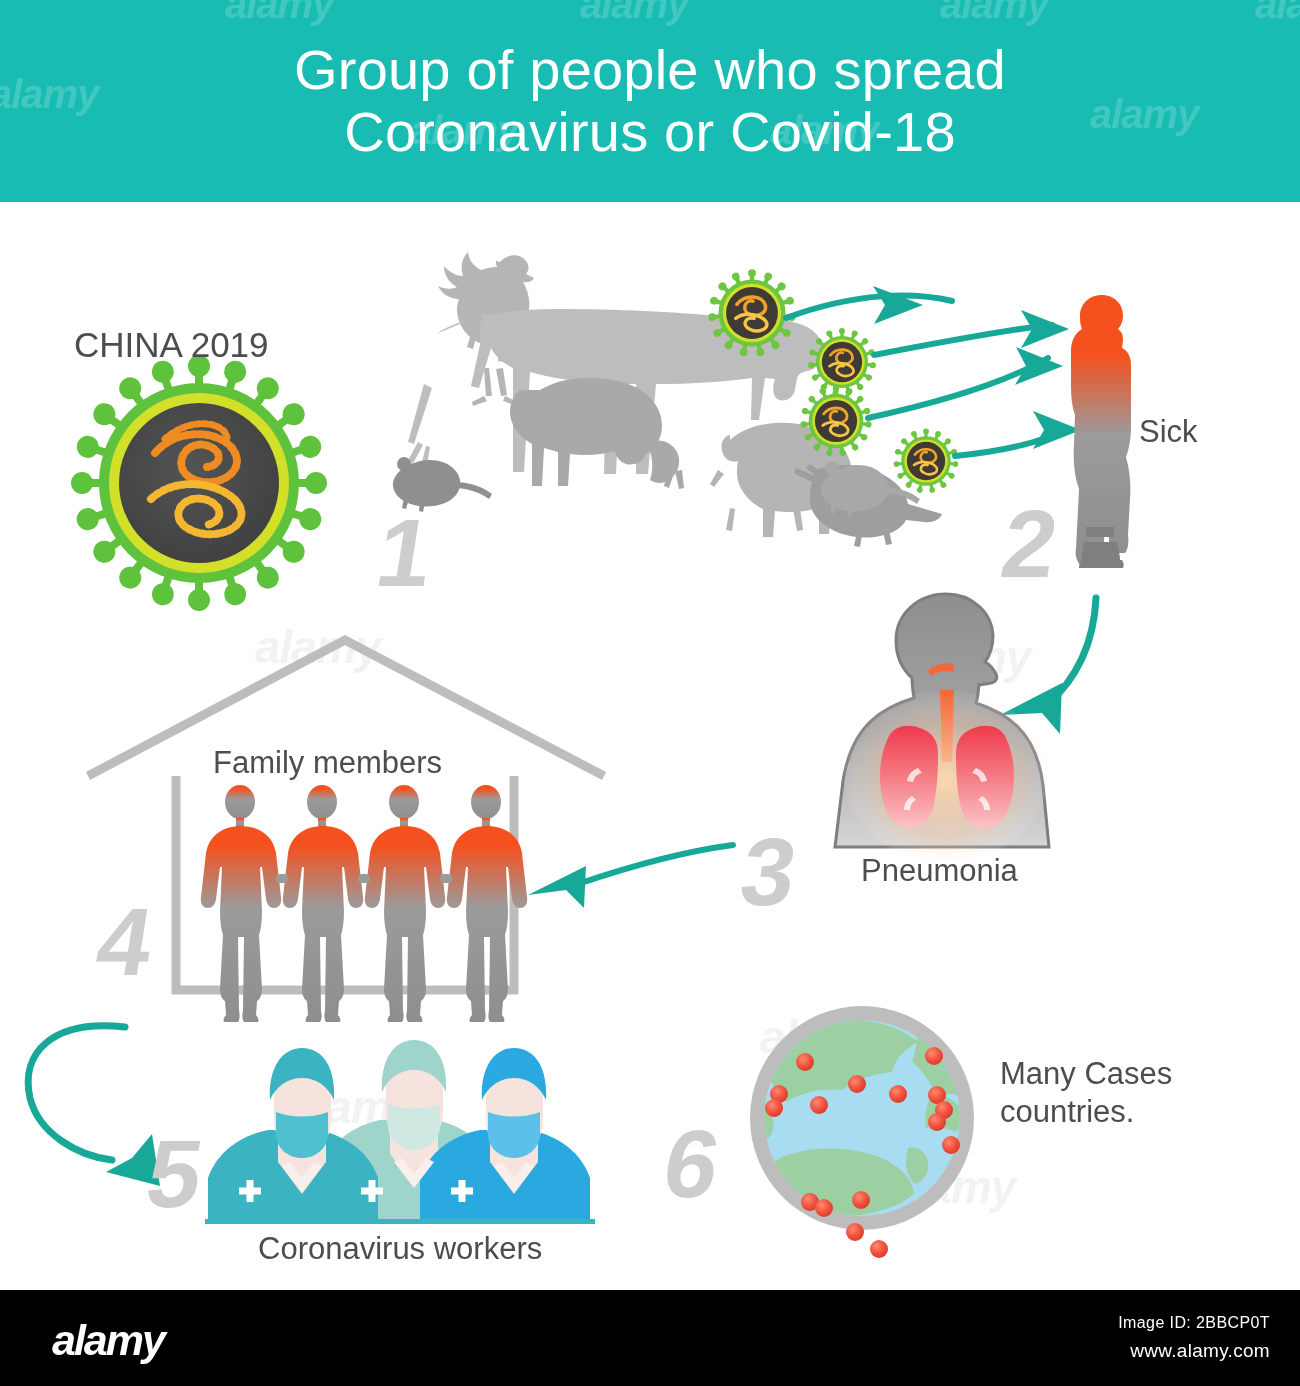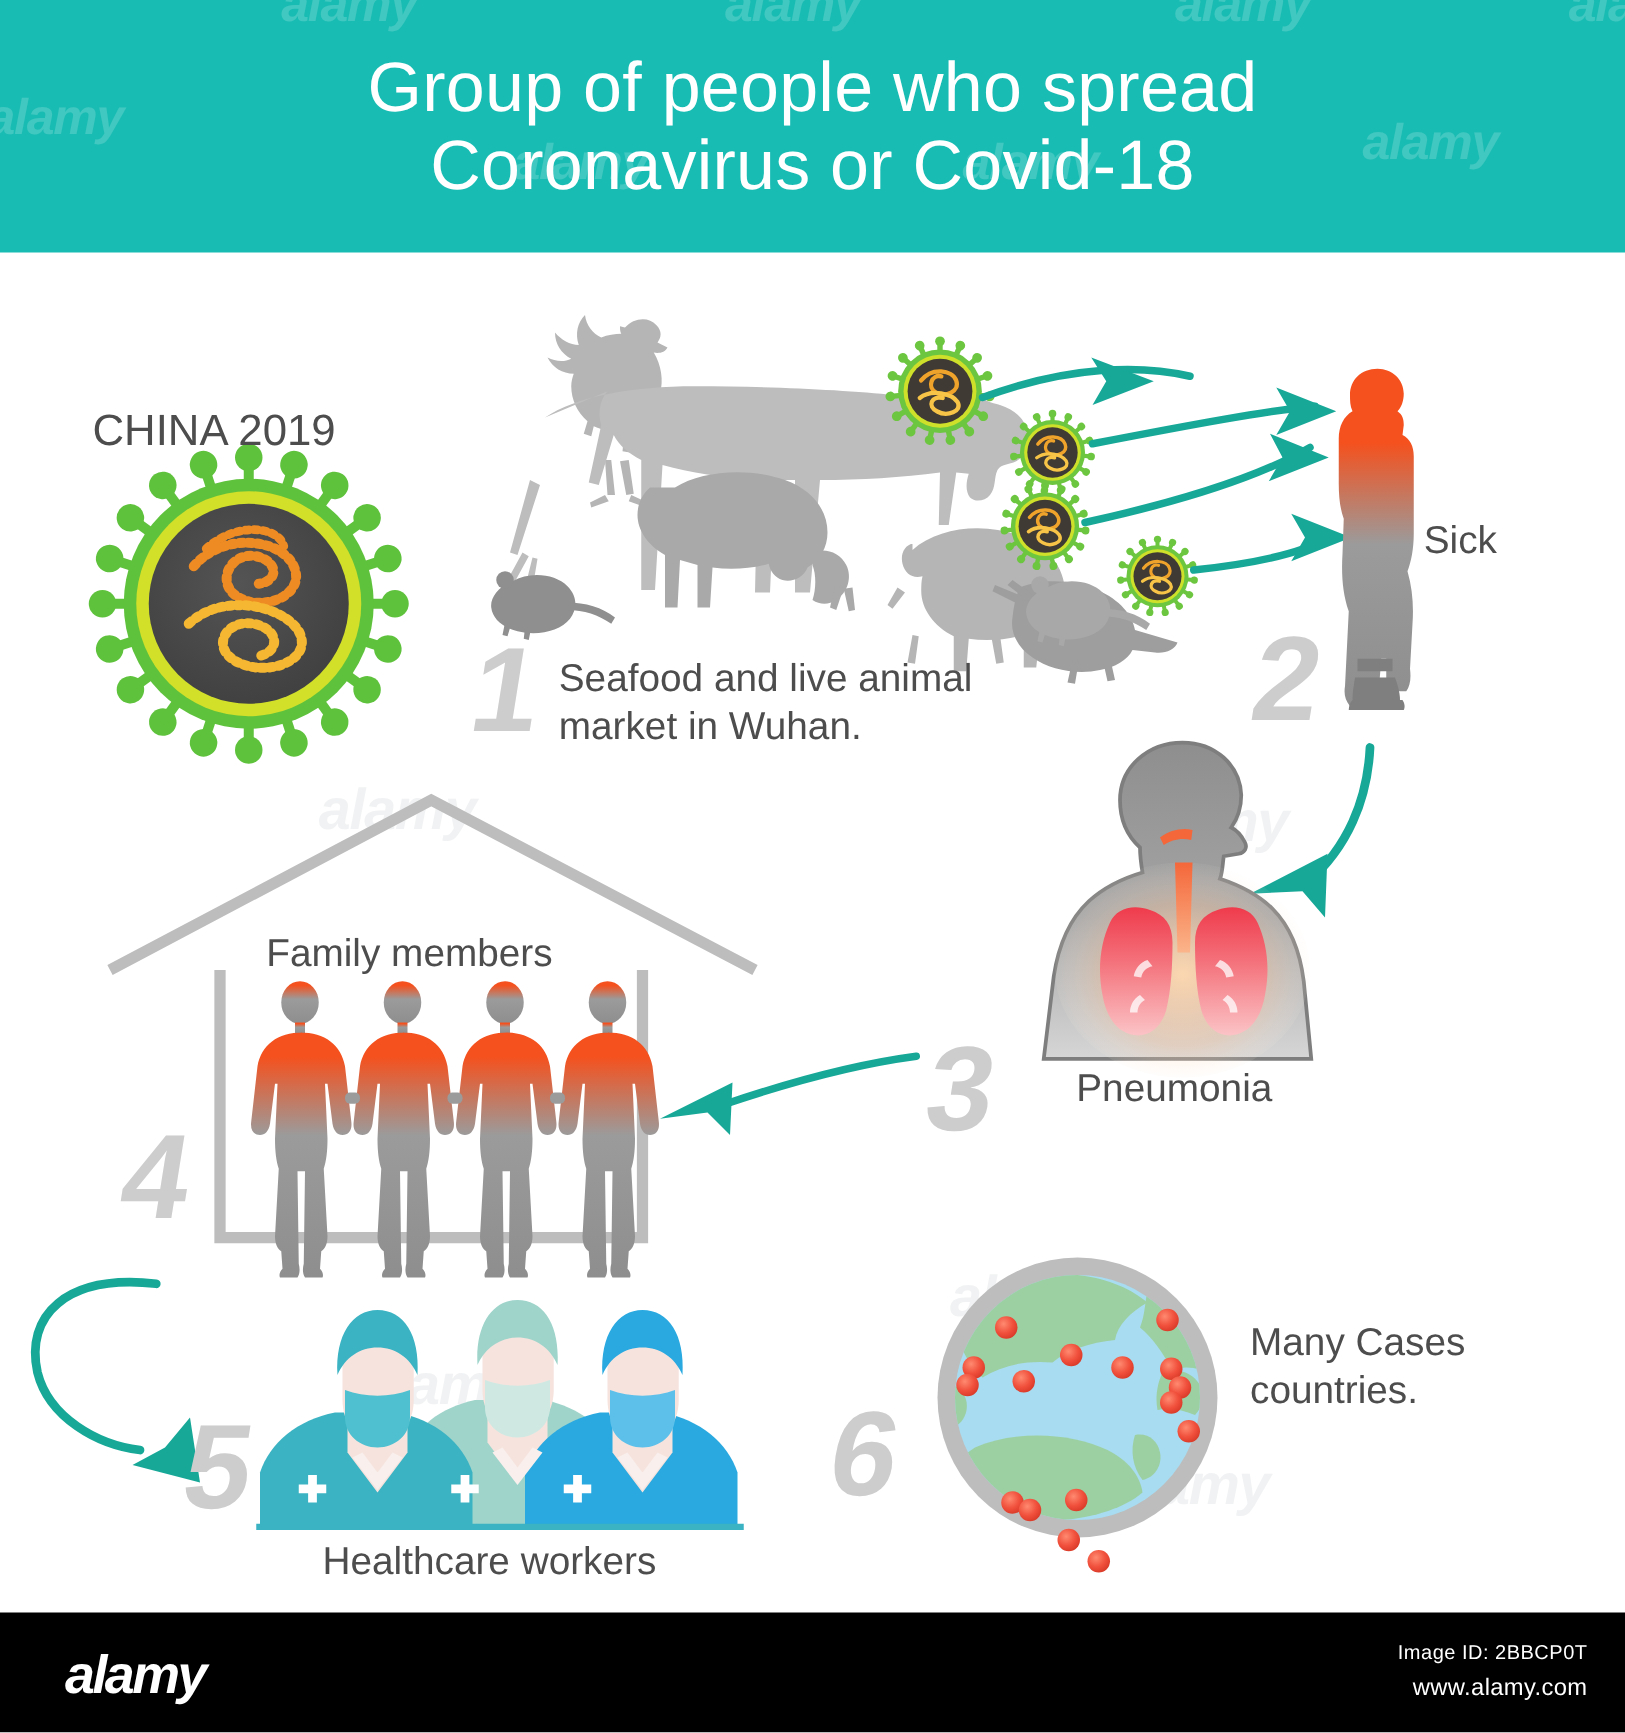--- a/index.html
+++ b/index.html
@@ -576,21 +576,21 @@
       <path d="M488,1112 c16,6 36,6 52,0 l0,22 c0,14 -12,24 -26,24
                c-14,0 -26,-10 -26,-24 z" fill="#5cc0ea"></path>
       <path d="M502,1162 l12,16 l12,-16 l8,4 l-20,26 l-20,-26 z" fill="#f9efec"></path>
       <path d="M462,1180 l0,22 m-11,-11 l22,0" stroke="#ffffff" stroke-width="7"></path>
     </g>
 
     <path d="M372,1180 l0,22 m-11,-11 l22,0" stroke="#ffffff" stroke-width="7"></path>
     <path d="M402,1158 l12,16 l12,-16 l8,4 l-20,26 l-20,-26 z" fill="#f9efec"></path>
     <rect x="205" y="1219" width="390" height="5" fill="#3bb3c3"></rect>
   </svg>
-  <div class="txt label" style="left:258px; top:1231px;">Healthcare workers</div>
+  <div class="txt label" style="left:258px; top:1231px;">Coronavirus workers</div>
 
   <svg class="layer" width="1300" height="1386" viewBox="0 0 1300 1386">
     <defs>
       <clipPath id="globeClip">
           <circle cx="862" cy="1118" r="98"></circle>
         </clipPath>
       <radialGradient id="dotG" cx="38%" cy="34%" r="70%">
         <stop offset="0%" stop-color="#ff8a70"></stop>
         <stop offset="60%" stop-color="#f0503c"></stop>
         <stop offset="100%" stop-color="#d93a28"></stop>
@@ -639,24 +639,20 @@
     <div>countries.</div>
   </div>
 
   <div class="stepnum" style="left:378px;  top:505px;">1</div>
   <div class="stepnum" style="left:1003px; top:496px;">2</div>
   <div class="stepnum" style="left:742px;  top:824px;">3</div>
   <div class="stepnum" style="left:98px;   top:894px;">4</div>
   <div class="stepnum" style="left:148px;  top:1126px;">5</div>
   <div class="stepnum" style="left:665px;  top:1116px;">6</div>
 
-  <div class="txt caption" style="left:447px; top:524px; width:400px;">
-    <div>Seafood and live animal</div>
-    <div>market in Wuhan.</div>
-  </div>
 
   <div class="footer">
     <div class="alamy-logo">alamy</div>
     <div class="foot-id">Image ID: 2BBCP0T</div>
     <div class="foot-url">www.alamy.com</div>
   </div>
 
 </div>
 
 </body></html>

